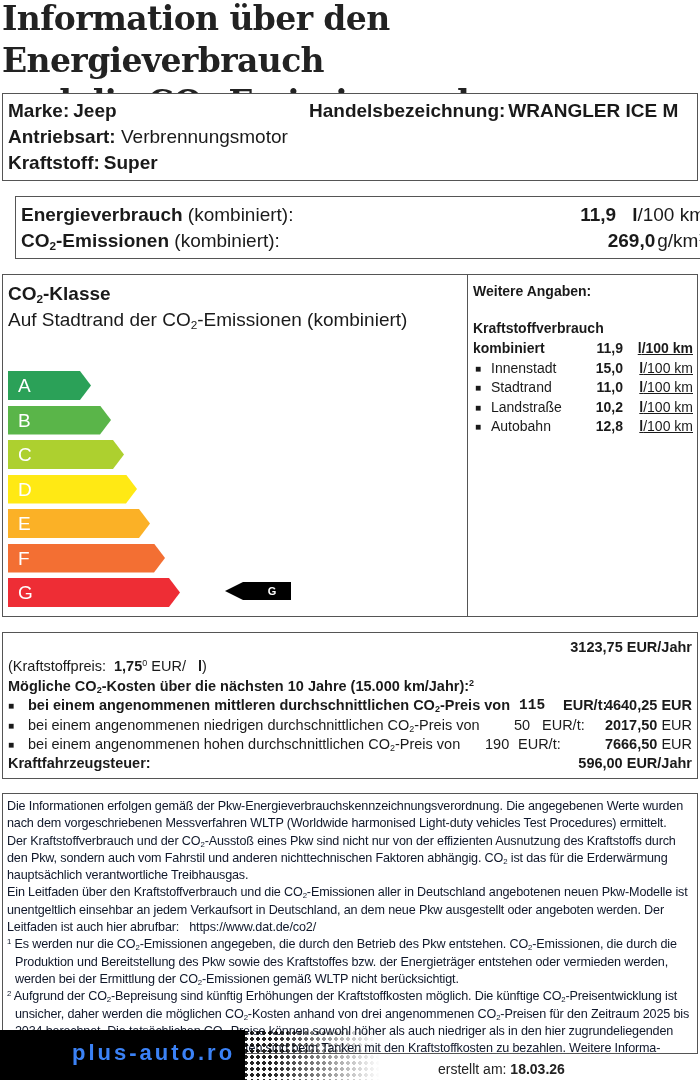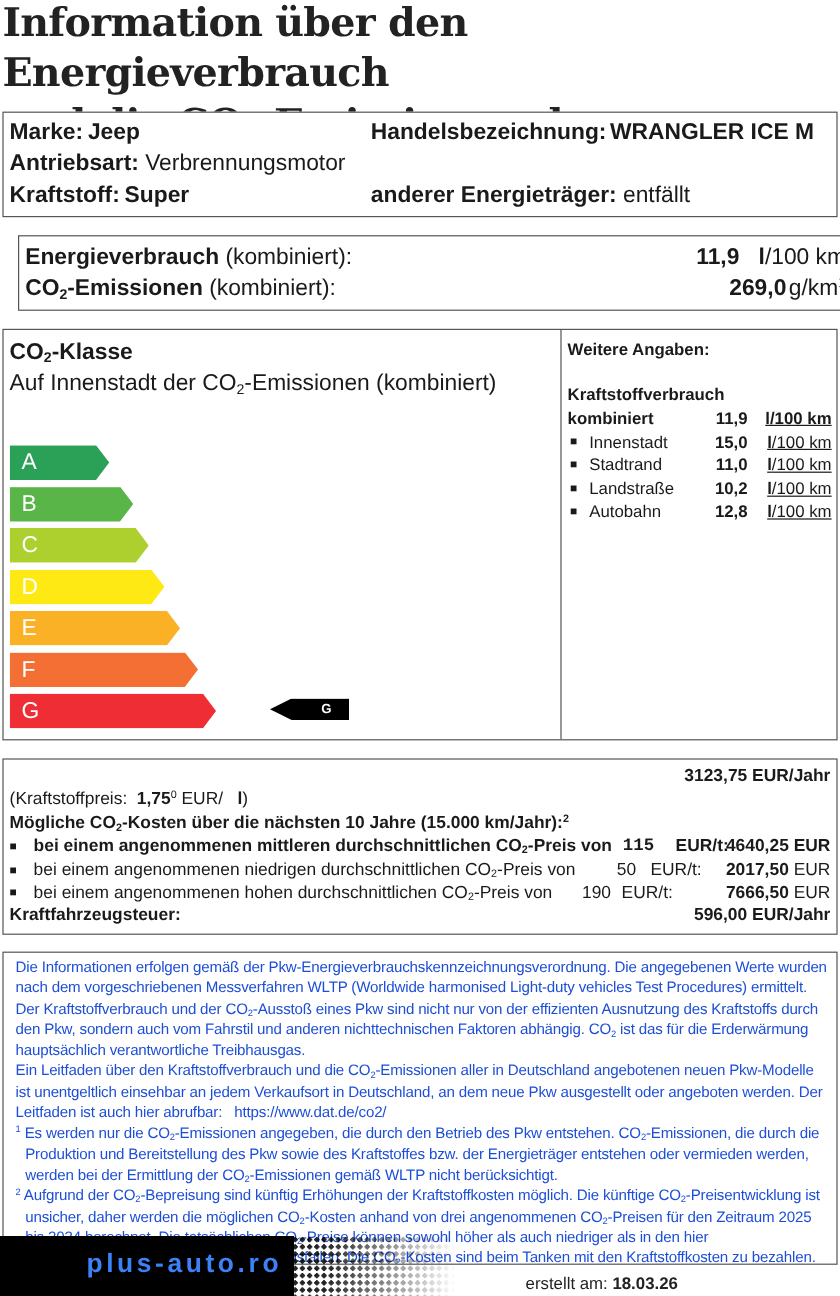--- a/index.html
+++ b/index.html
@@ -46,21 +46,21 @@
   .cons-row.main .unit { font-weight: bold; }
 
   
   #box4 { top: 632px; height: 147px; font-size: 14.5px; }
   #box4 .row { position: absolute; left: 5px; right: 5px; height: 19.4px; line-height: 19.4px; white-space: nowrap; }
   #box4 .r { position: absolute; right: 0; top: 0; }
   #box4 .bl { position: absolute; left: 0; font-size: 10px; }
   #box4 .tx { position: absolute; left: 20px; }
 
   
-  #box5 { top: 793px; height: 261px; font-size: 12.6px; line-height: 17.3px; padding: 4px 4px 0 10px; overflow: hidden; color: #1d4ed8; letter-spacing: -0.15px; }
+  #box5 { top: 793px; height: 261px; font-size: 12.6px; line-height: 17.3px; padding: 4px 4px 0 4px; overflow: hidden; color: #0f172a; letter-spacing: -0.15px; }
   #box5 p { margin: 0; }
   #box5 .fn { padding-left: 8px; text-indent: -8px; }
 
   
   .erstellt { position: absolute; left: 438px; top: 1061px; font-size: 14px; color: #222; }
   .erstellt .date { font-weight: bold; }
   .brand-band { position: absolute; left: 0; top: 1030px; width: 700px; height: 50px; }
   .brand-black { position: absolute; left: 0; top: 0; width: 245px; height: 50px; background: #000; }
   .brand-dots { position: absolute; left: 225px; top: 0; width: 155px; height: 50px;
     background-image: radial-gradient(circle, #000 45%, transparent 50%);
@@ -83,40 +83,37 @@
   </div>
   <div class="col2" style="top:4px;">
     <span class="b">Handelsbezeichnung:</span><span class="b" style="margin-left:3px;">WRANGLER ICE M</span>
   </div>
   <div class="row" style="top:30px;">
     <span class="b">Antriebsart:</span> <span>Verbrennungsmotor</span>
   </div>
   <div class="row" style="top:56px;">
     <span class="b">Kraftstoff:</span><span class="b" style="margin-left:4px;">Super</span>
   </div>
-  <div class="col2" style="top:56px;">
-    <span class="b">anderer Energieträger:</span> <span>entfällt</span>
-  </div>
 </div>
 
 <div class="box" id="box2">
   <div class="row" style="top:5px;">
     <span class="b">Energieverbrauch</span> <span>(kombiniert):</span>
     <span class="right"><span class="b">11,9</span><span class="b" style="margin-left:16px;">l</span><span>/100 km</span></span>
   </div>
   <div class="row" style="top:31px;">
     <span class="b"><span>CO</span><span class="sub">2</span><span>-Emissionen</span></span> <span>(kombiniert):</span>
     <span class="right"><span class="b">269,0</span><span style="margin-left:2px;">g/km</span><span class="sup">1</span></span>
   </div>
 </div>
 
 <div class="box" id="box3">
   <div class="left">
     <div class="klasse-title"><span>CO</span><span class="sub">2</span><span>-Klasse</span></div>
-    <div class="klasse-sub"><span>Auf Innenstadt der CO</span><span class="sub">2</span><span>-Emissionen (kombiniert)</span></div>
+    <div class="klasse-sub"><span>Auf Stadtrand der CO</span><span class="sub">2</span><span>-Emissionen (kombiniert)</span></div>
 
     <div class="bar" style="top:96px; width:83px; background:#1a9a4a; clip-path:polygon(0 0,72px 0,100% 50%,72px 100%,0 100%);">A</div>
     <div class="bar" style="top:130.5px; width:103px; background:#4caf3a; clip-path:polygon(0 0,92px 0,100% 50%,92px 100%,0 100%);">B</div>
     <div class="bar" style="top:165px; width:116px; background:#a6cc1e; clip-path:polygon(0 0,105px 0,100% 50%,105px 100%,0 100%);">C</div>
     <div class="bar" style="top:199.5px; width:129px; background:#ffe800; clip-path:polygon(0 0,118px 0,100% 50%,118px 100%,0 100%);">D</div>
     <div class="bar" style="top:234px; width:142px; background:#fbab14; clip-path:polygon(0 0,131px 0,100% 50%,131px 100%,0 100%);">E</div>
     <div class="bar" style="top:268.5px; width:157px; background:#f26322; clip-path:polygon(0 0,146px 0,100% 50%,146px 100%,0 100%);">F</div>
     <div class="bar" style="top:303px; width:172px; background:#ed1c24; clip-path:polygon(0 0,161px 0,100% 50%,161px 100%,0 100%);">G</div>
 
     <div class="indicator">

